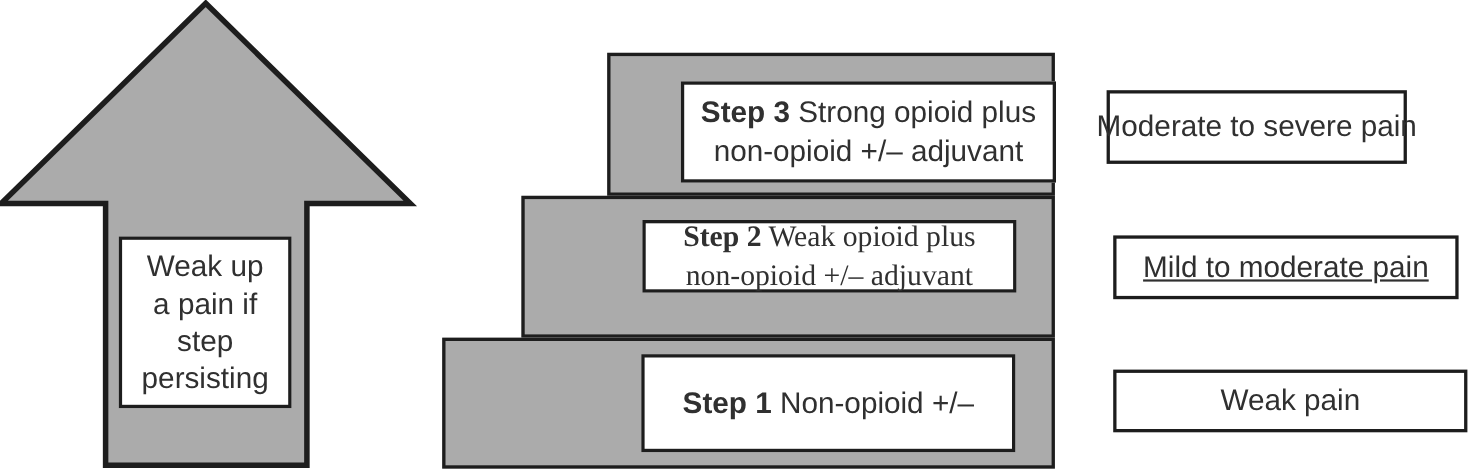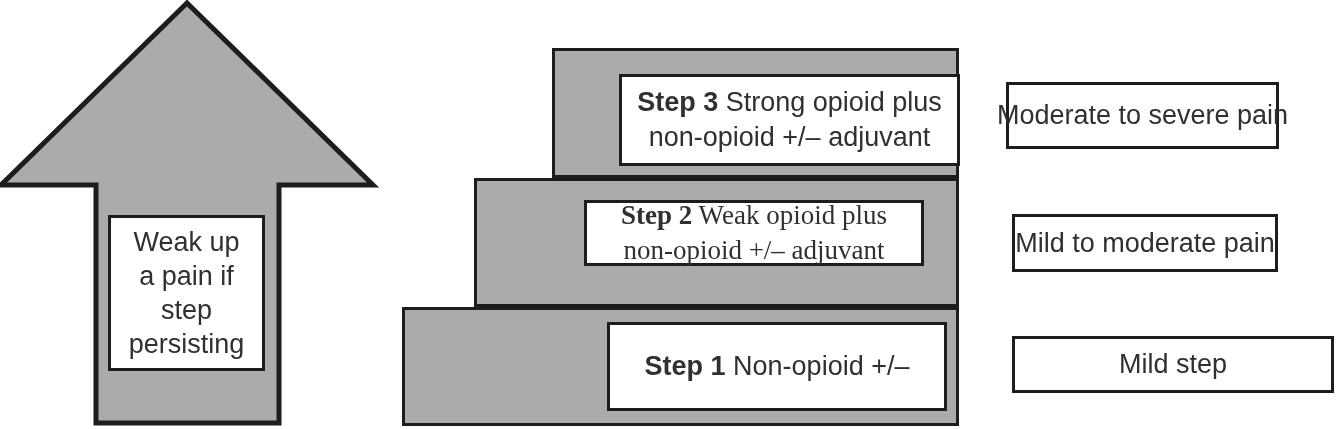--- a/index.html
+++ b/index.html
@@ -47,30 +47,30 @@
   .arrow-label {
     position: absolute;
     left: 108px;
     top: 215px;
     width: 157px;
     height: 156px;
     line-height: 34px;
     white-space: normal;
   }
   .painbox-3 { left: 1006px; top: 82px;  width: 273px; height: 67px; }
-  .painbox-2 { left: 1012px; top: 214px; width: 266px; height: 58px; }
+  .painbox-2 { left: 1012px; top: 214px; width: 314px; height: 58px; text-decoration: underline; }
   .painbox-1 { left: 1012px; top: 336px; width: 322px; height: 57px; }
 
   .step-3 { left: 552px; top: 48px;  width: 407px; height: 130px; }
   .step-2 { left: 474px; top: 178px; width: 485px; height: 129px; }
   .step-1 { left: 402px; top: 307px; width: 557px; height: 119px; }
 
   .stepbox-3 { left: 583px; top: 74px;  width: 341px; height: 92px; margin-left: 36px; }
   .stepbox-2 { left: 584px; top: 200px; width: 340px; height: 66px; font-family: Liberation Serif, serif; }
-  .stepbox-1 { left: 583px; top: 322px; width: 340px; height: 89px; margin-left: 24px; }
+  .stepbox-1 { left: 583px; top: 322px; width: 340px; height: 89px; }
 </style>
 </head>
 <body>
 
 <div class="fig">
 
   <svg class="arrow-svg" viewBox="0 0 1342 429" xmlns="http://www.w3.org/2000/svg" aria-hidden="true">
     <polygon points="187,3 373,185 279,185 279,423 96,423 96,185 1,185" fill="#ababab" stroke="#1d1d1d" stroke-width="5" stroke-linejoin="miter"></polygon>
   </svg>
 
@@ -99,16 +99,16 @@
     <div><b>Step 1</b> <span>Non-opioid +/–</span></div>
   </div>
 
   <div class="whitebox painbox-3">
     <div>Moderate to severe pain</div>
   </div>
   <div class="whitebox painbox-2">
     <div>Mild to moderate pain</div>
   </div>
   <div class="whitebox painbox-1">
-    <div>Mild step</div>
+    <div>Weak pain</div>
   </div>
 
 </div>
 
 </body></html>

